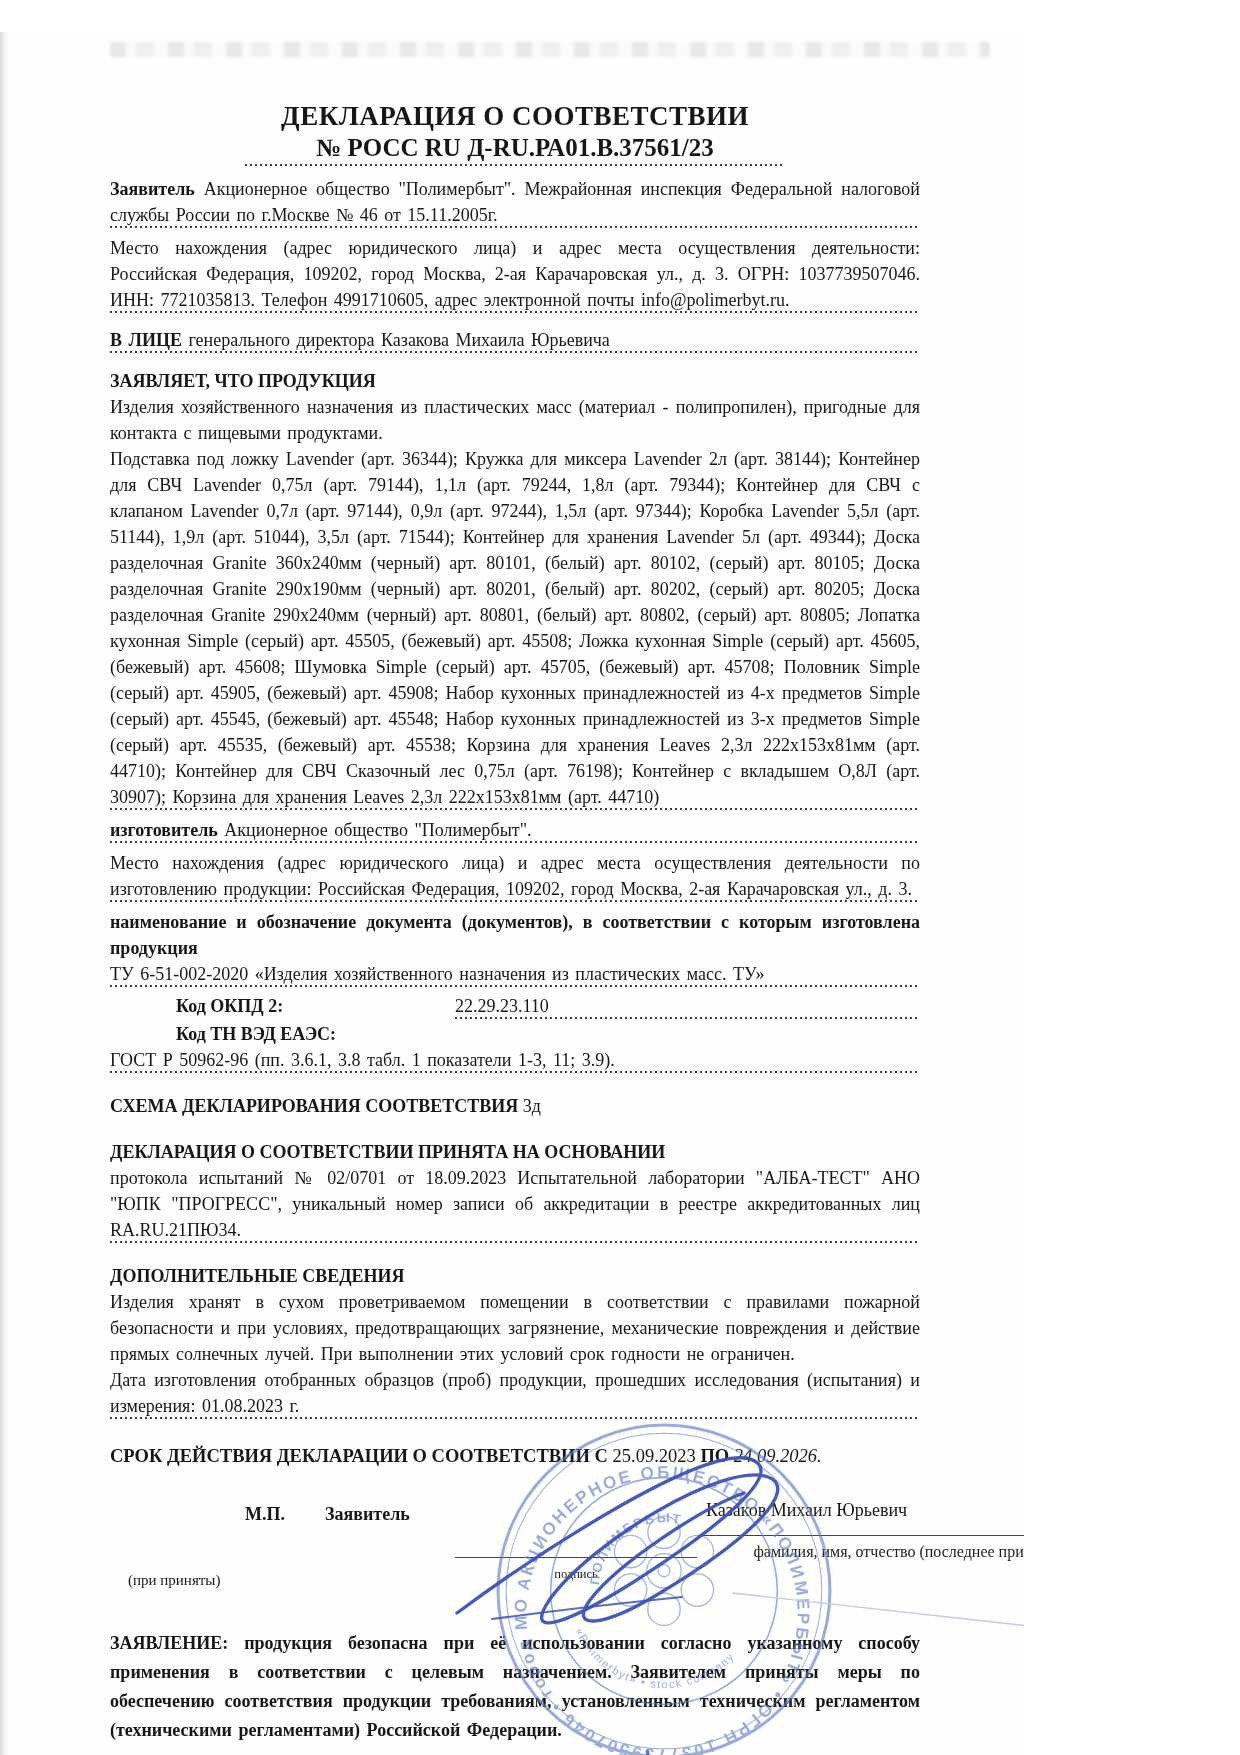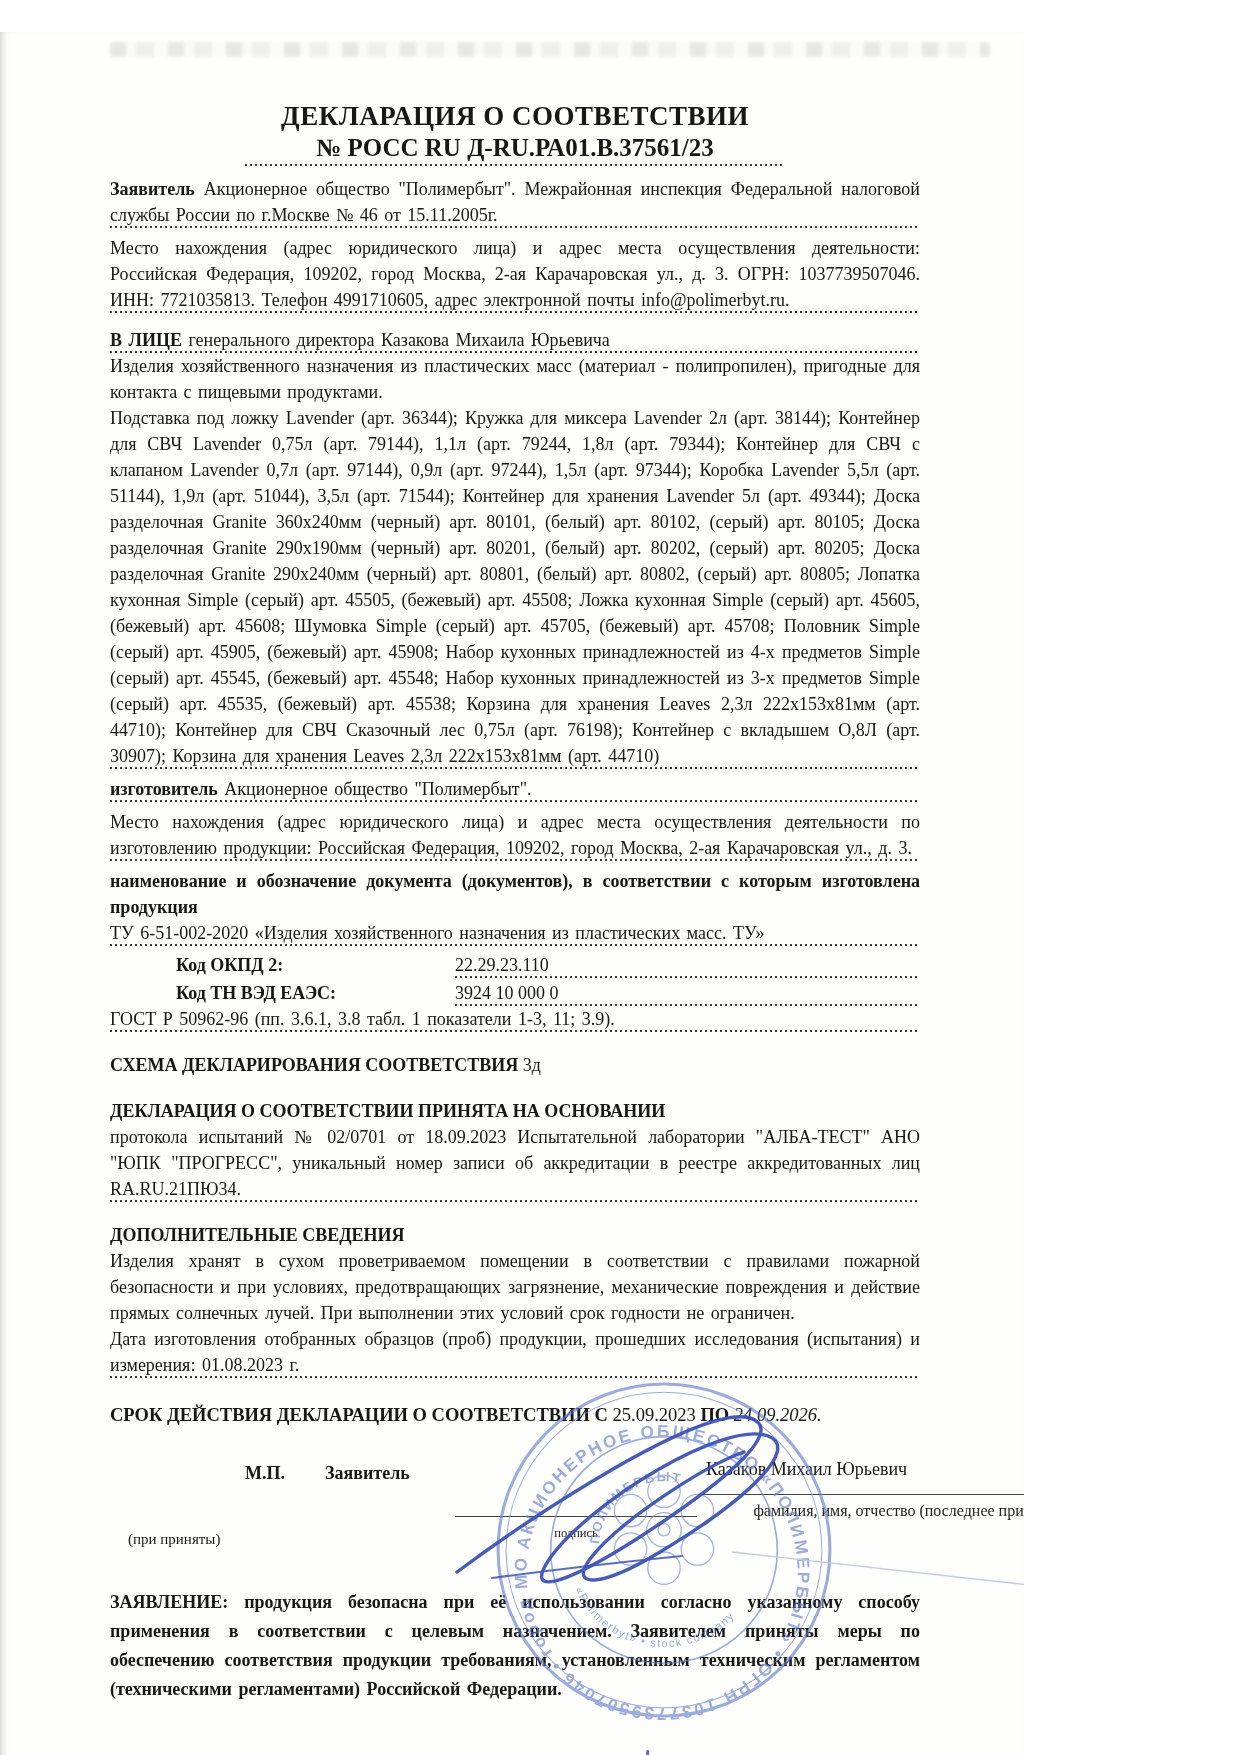--- a/index.html
+++ b/index.html
@@ -69,20 +69,21 @@
   <div class="field">
     <p>Место нахождения (адрес юридического лица) и адрес места осуществления деятельности: Российская Федерация, 109202, город Москва, 2-ая Карачаровская ул., д. 3. ОГРН: 1037739507046. ИНН: 7721035813. Телефон 4991710605, адрес электронной почты info@polimerbyt.ru.</p>
     <div class="dotline"></div>
   </div>
 
   <div class="field" style="margin-top:14px;">
     <p><span class="b">В ЛИЦЕ</span><span> генерального директора Казакова Михаила Юрьевича</span></p>
     <div class="dotline"></div>
   </div>
 
+  <div class="heading">ЗАЯВЛЯЕТ, ЧТО ПРОДУКЦИЯ</div>
   <div class="field" style="margin-top:0;">
     <p>Изделия хозяйственного назначения из пластических масс (материал - полипропилен), пригодные для контакта с пищевыми продуктами.</p>
   </div>
   <div class="field" style="margin-top:0;">
     <p>Подставка под ложку Lavender (арт. 36344); Кружка для миксера Lavender 2л (арт. 38144); Контейнер для СВЧ Lavender 0,75л (арт. 79144), 1,1л (арт. 79244, 1,8л (арт. 79344); Контейнер для СВЧ с клапаном Lavender 0,7л (арт. 97144), 0,9л (арт. 97244), 1,5л (арт. 97344); Коробка Lavender 5,5л (арт. 51144), 1,9л (арт. 51044), 3,5л (арт. 71544); Контейнер для хранения Lavender 5л (арт. 49344); Доска разделочная Granite 360х240мм (черный) арт. 80101, (белый) арт. 80102, (серый) арт. 80105; Доска разделочная Granite 290х190мм (черный) арт. 80201, (белый) арт. 80202, (серый) арт. 80205; Доска разделочная Granite 290х240мм (черный) арт. 80801, (белый) арт. 80802, (серый) арт. 80805; Лопатка кухонная Simple (серый) арт. 45505, (бежевый) арт. 45508; Ложка кухонная Simple (серый) арт. 45605, (бежевый) арт. 45608; Шумовка Simple (серый) арт. 45705, (бежевый) арт. 45708; Половник Simple (серый) арт. 45905, (бежевый) арт. 45908; Набор кухонных принадлежностей из 4-х предметов Simple (серый) арт. 45545, (бежевый) арт. 45548; Набор кухонных принадлежностей из 3-х предметов Simple (серый) арт. 45535, (бежевый) арт. 45538; Корзина для хранения Leaves 2,3л 222х153х81мм (арт. 44710); Контейнер для СВЧ Сказочный лес 0,75л (арт. 76198); Контейнер с вкладышем О,8Л (арт. 30907); Корзина для хранения Leaves 2,3л 222х153х81мм (арт. 44710)</p>
     <div class="dotline"></div>
   </div>
 
   <div class="field">
     <p><span class="b">изготовитель</span><span> Акционерное общество "Полимербыт".</span></p>
@@ -103,24 +104,20 @@
 
   <div class="code-row" style="margin-top:6px;">
     <span class="code-label">Код ОКПД 2:</span>
     <span class="code-value">
       <span>22.29.23.110</span>
       <div class="dotline"></div>
     </span>
   </div>
   <div class="code-row">
     <span class="code-label">Код ТН ВЭД ЕАЭС:</span>
-    <span class="code-value">
-      <span>3924 10 000 0</span>
-      <div class="dotline"></div>
-    </span>
   </div>
 
   <div class="field" style="margin-top:0;">
     <p>ГОСТ Р 50962-96 (пп. 3.6.1, 3.8 табл. 1 показатели 1-3, 11; 3.9).</p>
     <div class="dotline"></div>
   </div>
 
   <div class="heading" style="margin-top:20px;">
     <span>СХЕМА ДЕКЛАРИРОВАНИЯ СООТВЕТСТВИЯ</span><span style="font-weight:normal;"> 3д</span>
   </div>

